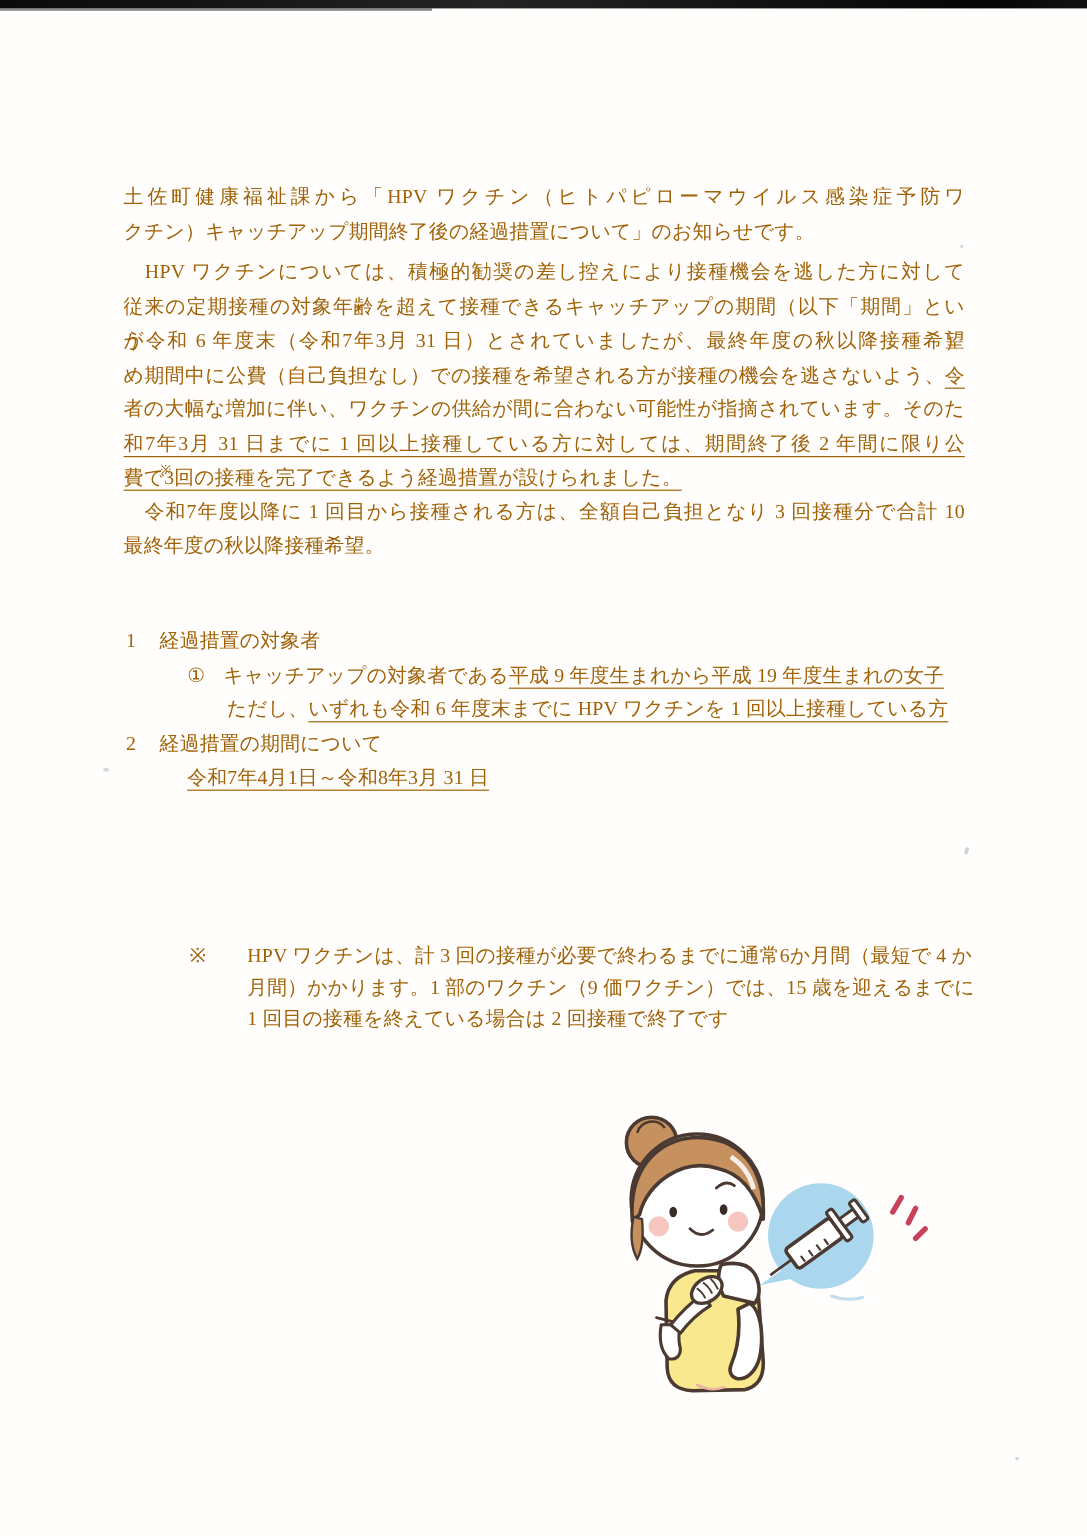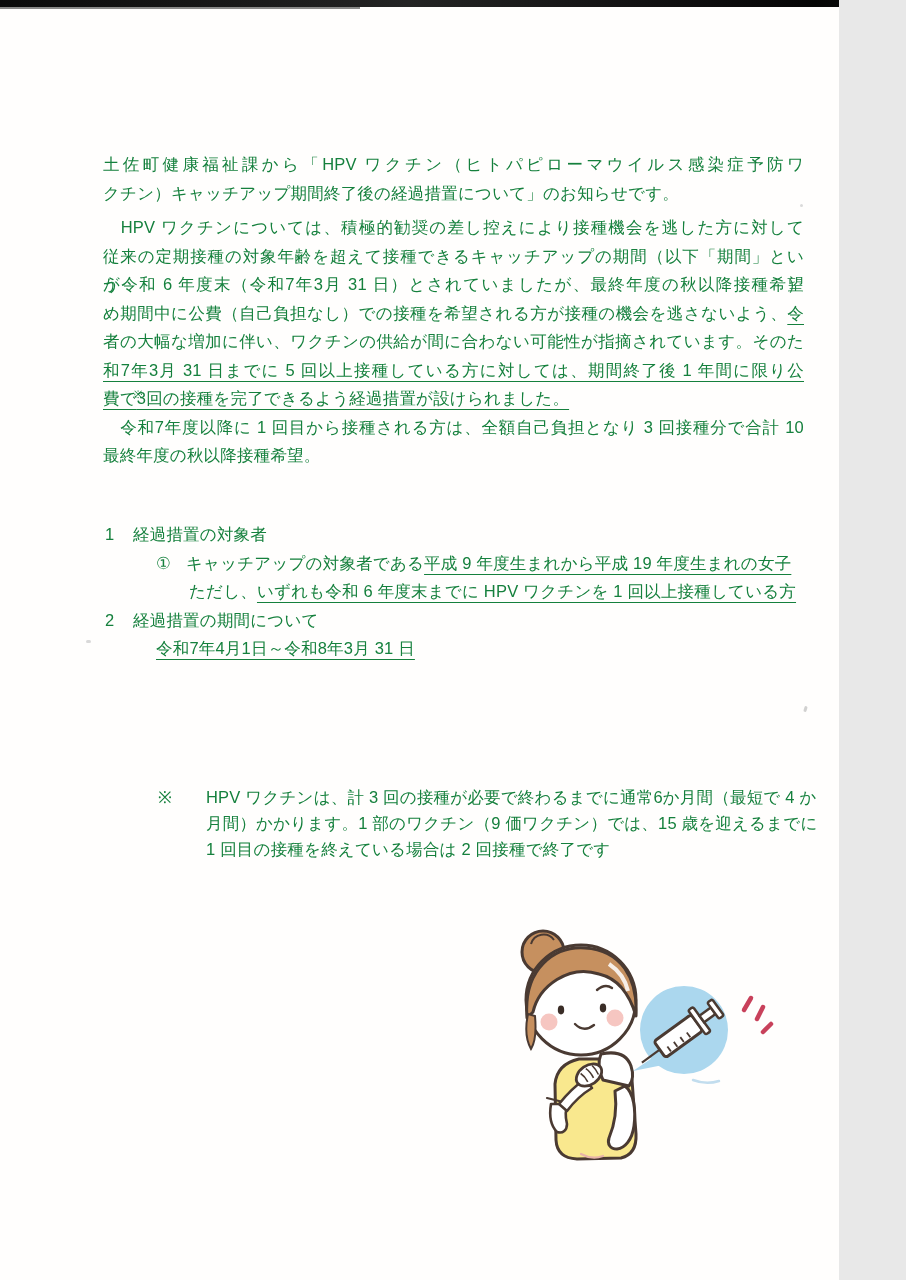--- a/index.html
+++ b/index.html
@@ -1,22 +1,22 @@
 <!DOCTYPE html>
 <html><head>
 <meta charset="utf-8">
 <style>
   html,body{margin:0;padding:0;background:#e8e8e8;}
   .page{
     position:relative;
-    width:839px;height:1280px;
+    width:906px;height:1280px;
     background:#fffefd;
     overflow:hidden;
-    font-family:Liberation Sans, sans-serif;
-    color:#15803d;
+    font-family:Liberation Serif, serif;
+    color:#a16207;
   }
   .scan-top-bar{
     position:absolute;left:0;top:0;width:906px;height:7px;
     background:linear-gradient(to right,#0a0a0a,#242424 45%,#050505 90%,#111);
   }
   .scan-top-bar::after{
     content:"";position:absolute;left:0;top:7px;width:360px;height:2px;
     background:rgba(40,40,40,.55);
   }
   .textcol{position:absolute;left:103px;width:701px;}
@@ -70,21 +70,21 @@
     <div class="line j">土佐町健康福祉課から「HPV ワクチン（ヒトパピローマウイルス感染症予防ワ</div>
     <div class="line">クチン）キャッチアップ期間終了後の経過措置について」のお知らせです。</div>
   </div>
 
   <div class="textcol intro-block">
     <div class="line j">　HPV ワクチンについては、積極的勧奨の差し控えにより接種機会を逃した方に対して</div>
     <div class="line j">従来の定期接種の対象年齢を超えて接種できるキャッチアップの期間（以下「期間」という）</div>
     <div class="line j">が令和 6 年度末（令和7年3月 31 日）とされていましたが、最終年度の秋以降接種希望</div>
     <div class="line j"><span>め期間中に公費（自己負担なし）での接種を希望される方が接種の機会を逃さないよう、</span><span class="u">令</span></div>
     <div class="line j">者の大幅な増加に伴い、ワクチンの供給が間に合わない可能性が指摘されています。そのた</div>
-    <div class="line j"><span class="u">和7年3月 31 日までに 5 回以上接種している方に対しては、期間終了後 1 年間に限り公</span></div>
+    <div class="line j"><span class="u">和7年3月 31 日までに 1 回以上接種している方に対しては、期間終了後 2 年間に限り公</span></div>
     <div class="line"><span class="u"><span>費で</span><span class="supwrap"><span class="sup">※</span></span><span>3回の接種を完了できるよう経過措置が設けられました。</span></span></div>
     <div class="line j">　令和7年度以降に 1 回目から接種される方は、全額自己負担となり 3 回接種分で合計 10</div>
     <div class="line">最終年度の秋以降接種希望。</div>
   </div>
 
   <div class="textcol list-block">
     <div class="line"><span class="num">1</span><span>経過措置の対象者</span></div>
     <div class="line indent1"><span class="marker">①</span><span>キャッチアップの対象者である</span><span class="u">平成 9 年度生まれから平成 19 年度生まれの女子</span></div>
     <div class="line indent2"><span>ただし、</span><span class="u">いずれも令和 6 年度末までに HPV ワクチンを 1 回以上接種している方</span></div>
     <div class="line"><span class="num">2</span><span>経過措置の期間について</span></div>

